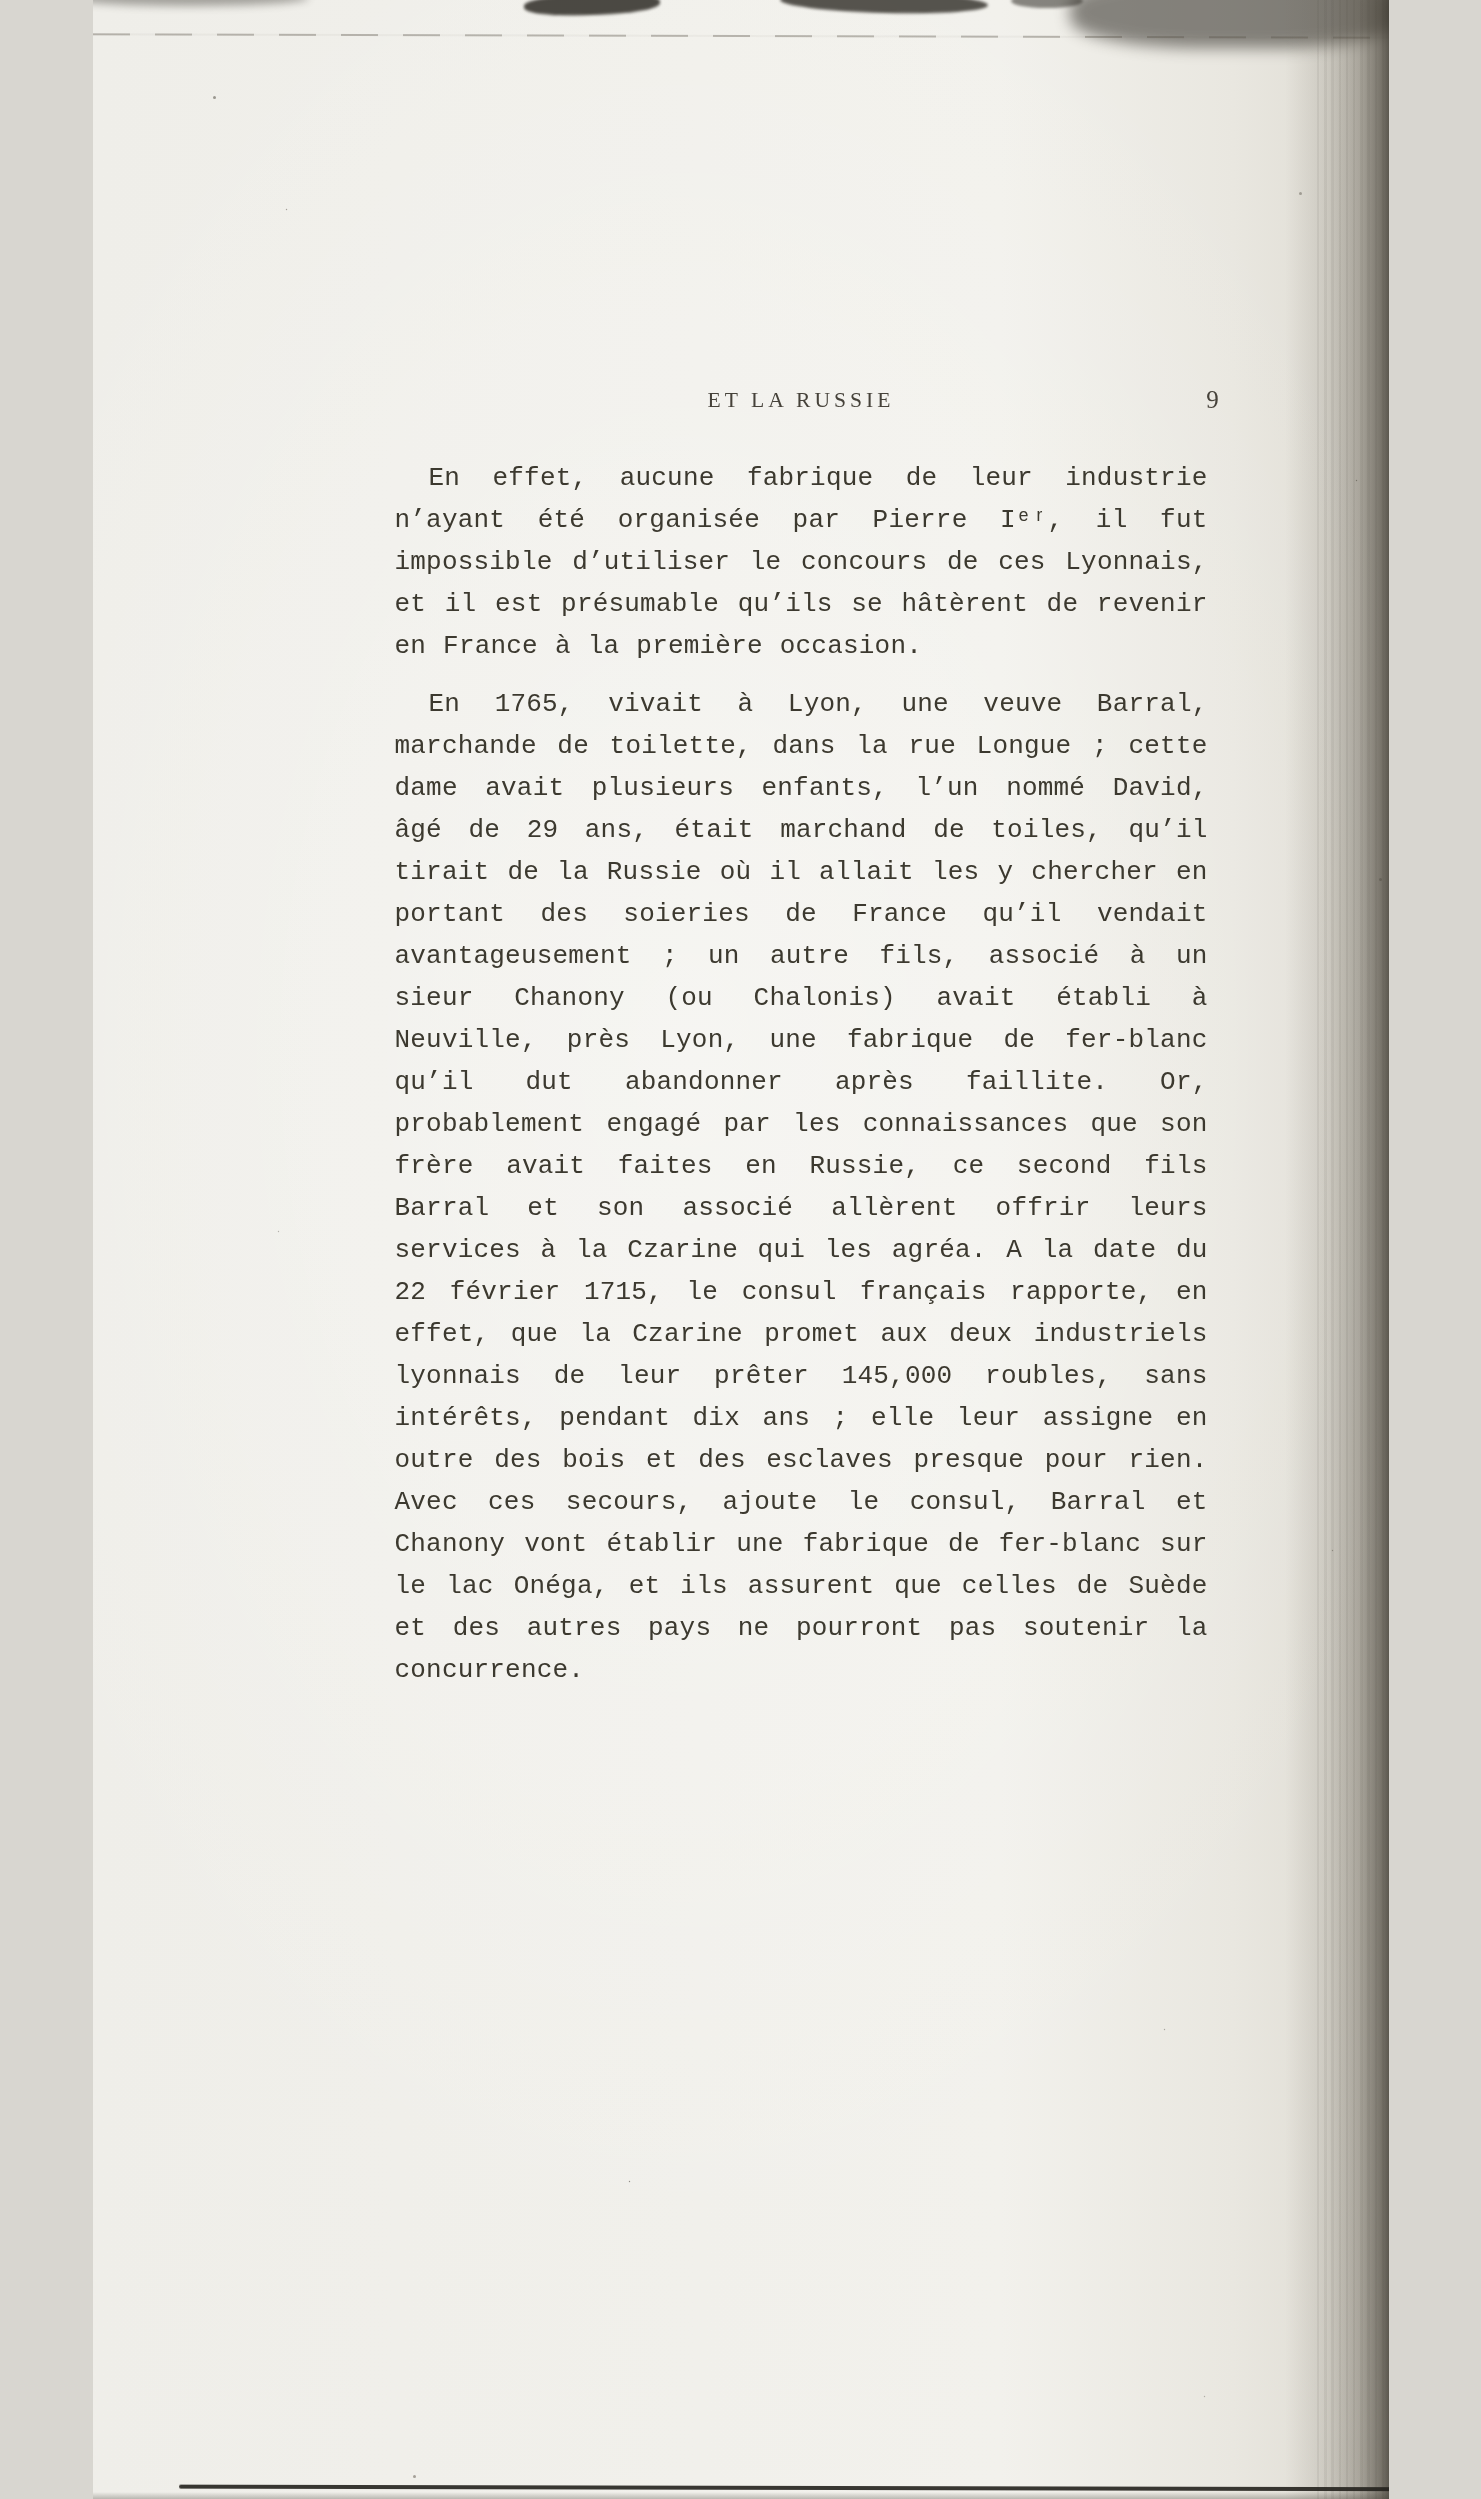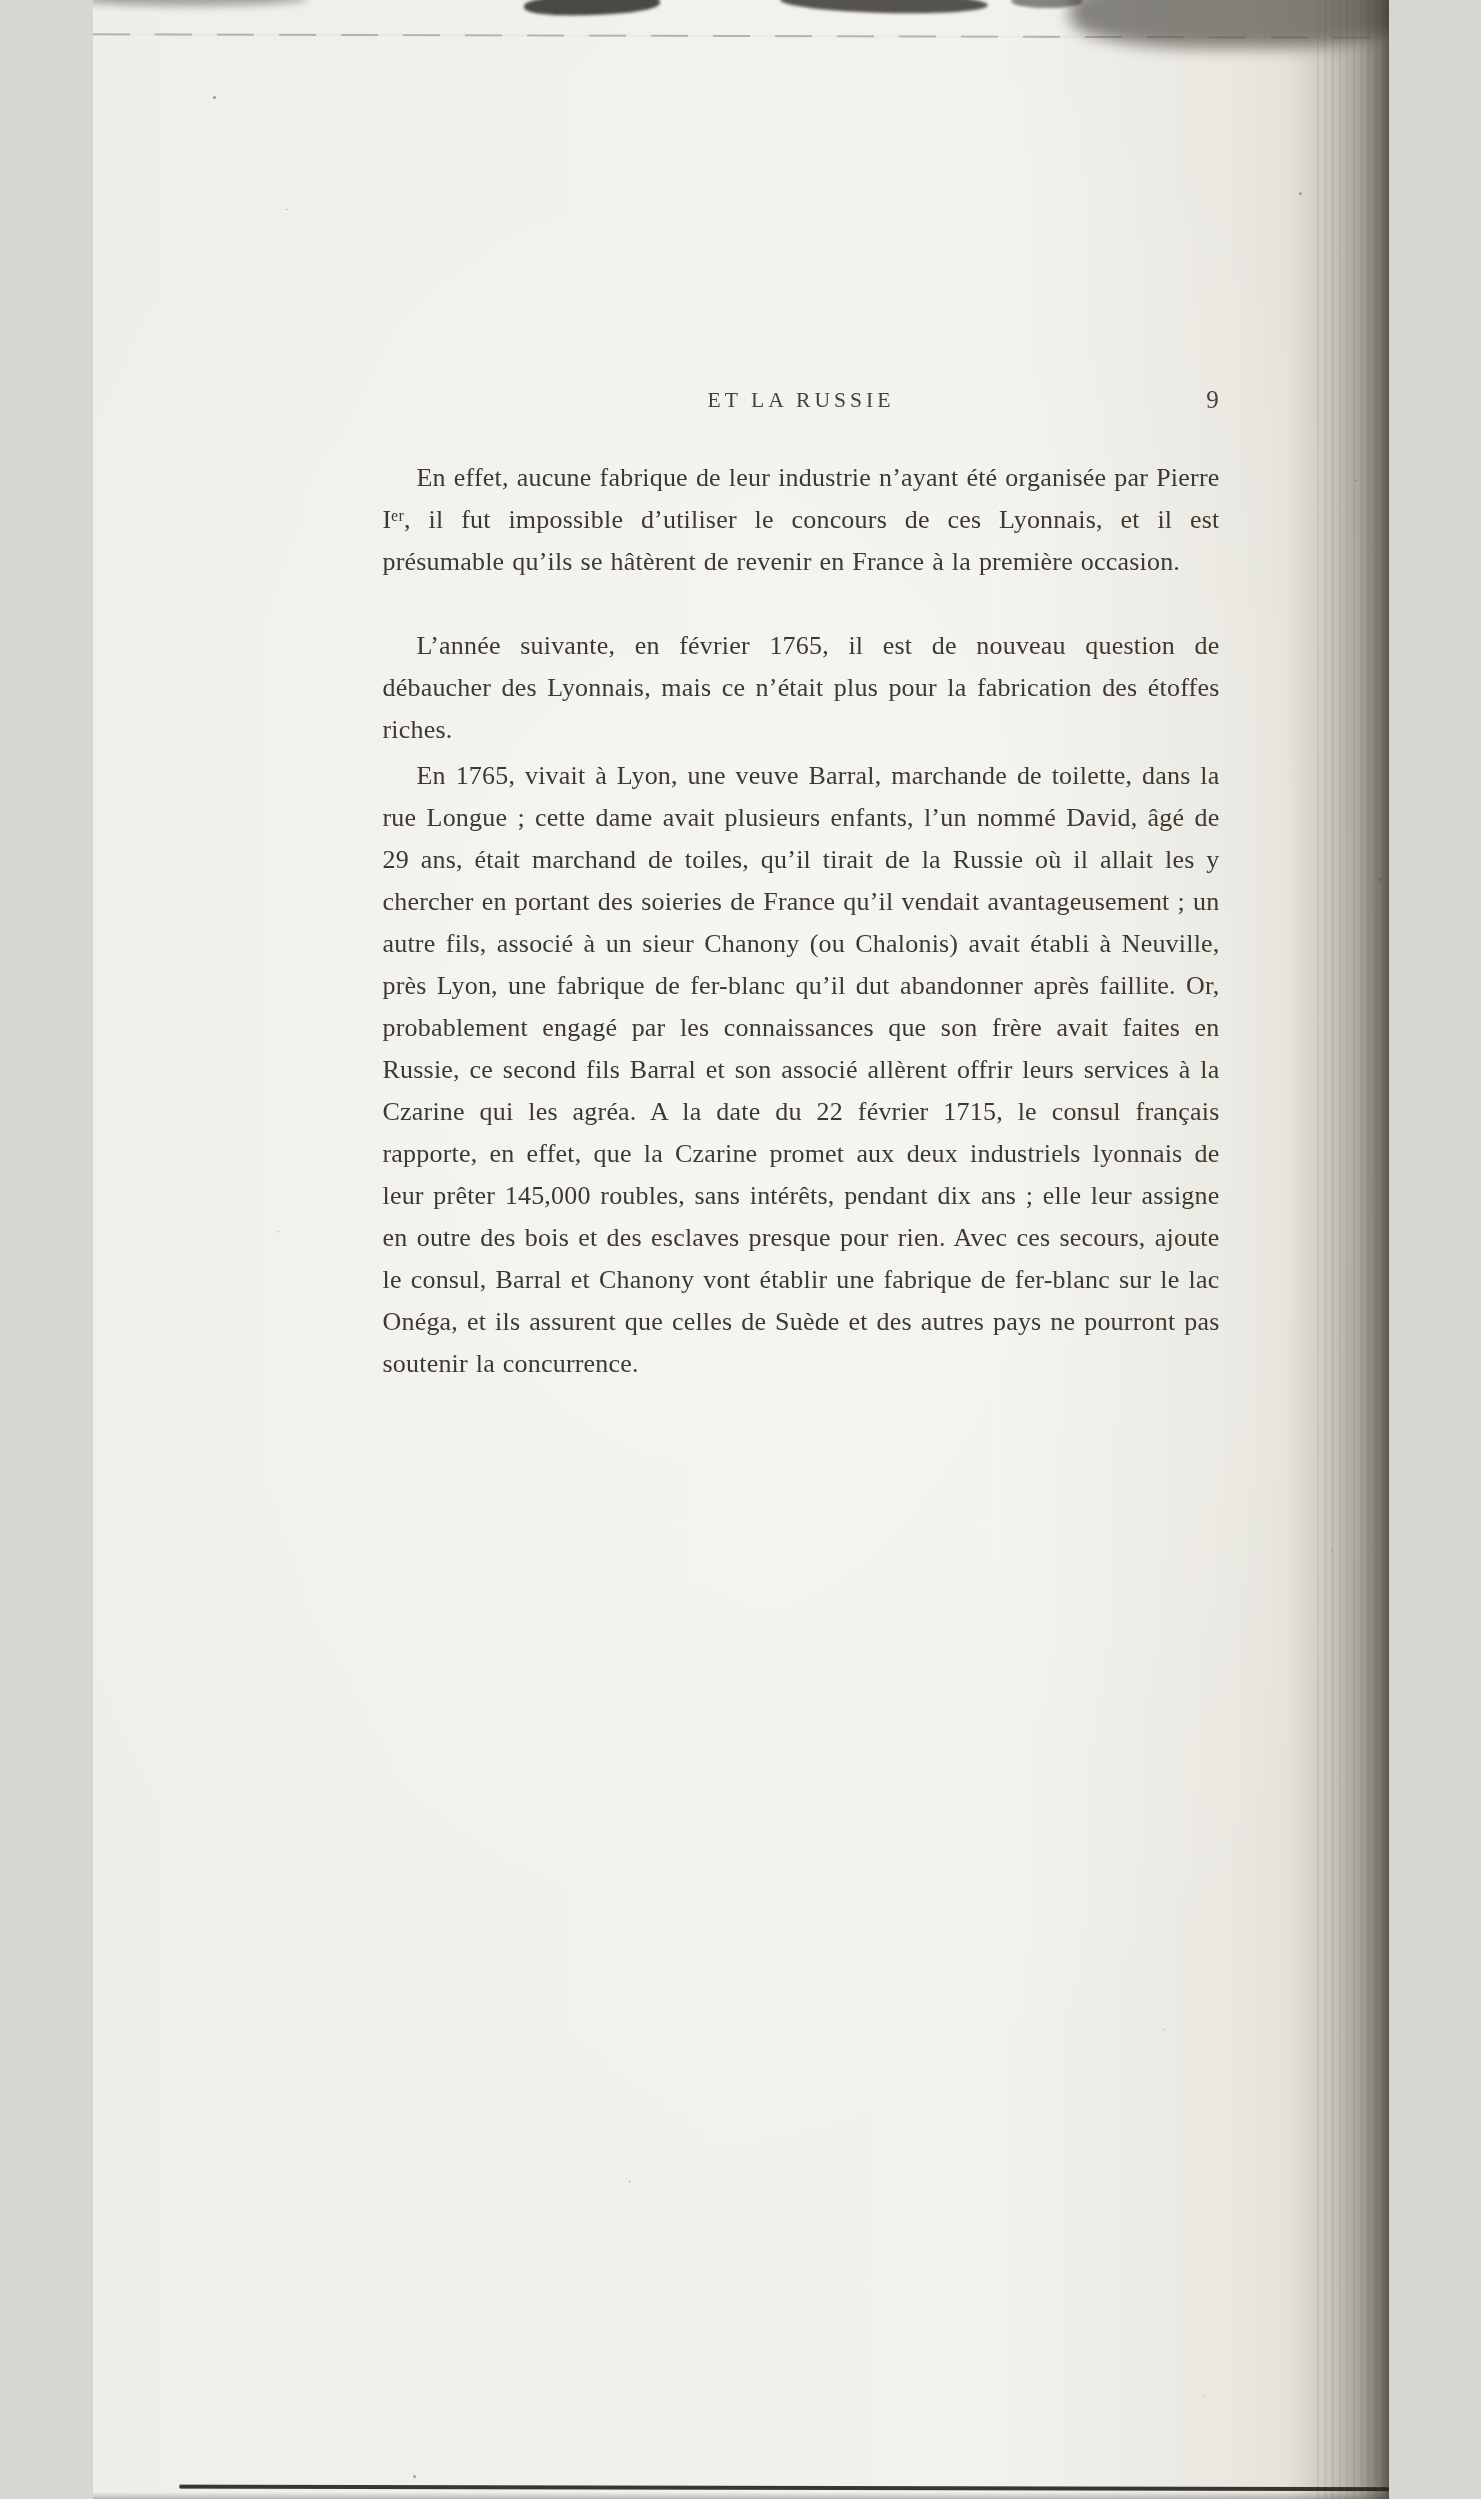--- a/index.html
+++ b/index.html
@@ -104,22 +104,23 @@
   .body-text {
     margin-top: 34px;
     font-size: 26px;
     line-height: 42px;
     text-align: justify;
     letter-spacing: 0.2px;
     word-spacing: 1.2px;
     color: #3c392f;
   }
   .body-text p {
-    margin: 4px;
+    margin: 16px;
     text-indent: 34px;
+    font-family: Liberation Mono, monospace;
   }
   .body-text p.para-gap {
     margin-top: 42px;
   }
 </style>
 </head>
 <body>
 
 <div class="page">
 
@@ -136,19 +137,18 @@
   <div class="bottom-shade"></div>
 
   <div class="content">
     <div class="running-head">
       <div class="running-title">ET LA RUSSIE</div>
       <div class="page-number">9</div>
     </div>
 
     <div class="body-text">
       <p>En effet, aucune fabrique de leur industrie n’ayant été organisée par Pierre Iᵉʳ, il fut impossible d’utiliser le concours de ces Lyonnais, et il est présumable qu’ils se hâtèrent de revenir en France à la première occasion.</p>
-      <p class="para-gap">L’année suivante, en février 1765, il est de nouveau question de débaucher des Lyonnais, mais ce n’était plus pour la fabrication des étoffes riches.</p>
       <p>En 1765, vivait à Lyon, une veuve Barral, marchande de toilette, dans la rue Longue ; cette dame avait plusieurs enfants, l’un nommé David, âgé de 29 ans, était marchand de toiles, qu’il tirait de la Russie où il allait les y chercher en portant des soieries de France qu’il vendait avantageusement ; un autre fils, associé à un sieur Chanony (ou Chalonis) avait établi à Neuville, près Lyon, une fabrique de fer-blanc qu’il dut abandonner après faillite. Or, probablement engagé par les connaissances que son frère avait faites en Russie, ce second fils Barral et son associé allèrent offrir leurs services à la Czarine qui les agréa. A la date du 22 février 1715, le consul français rapporte, en effet, que la Czarine promet aux deux industriels lyonnais de leur prêter 145,000 roubles, sans intérêts, pendant dix ans ; elle leur assigne en outre des bois et des esclaves presque pour rien. Avec ces secours, ajoute le consul, Barral et Chanony vont établir une fabrique de fer-blanc sur le lac Onéga, et ils assurent que celles de Suède et des autres pays ne pourront pas soutenir la concurrence.</p>
     </div>
   </div>
 
 </div>
 
 
 </body></html>

